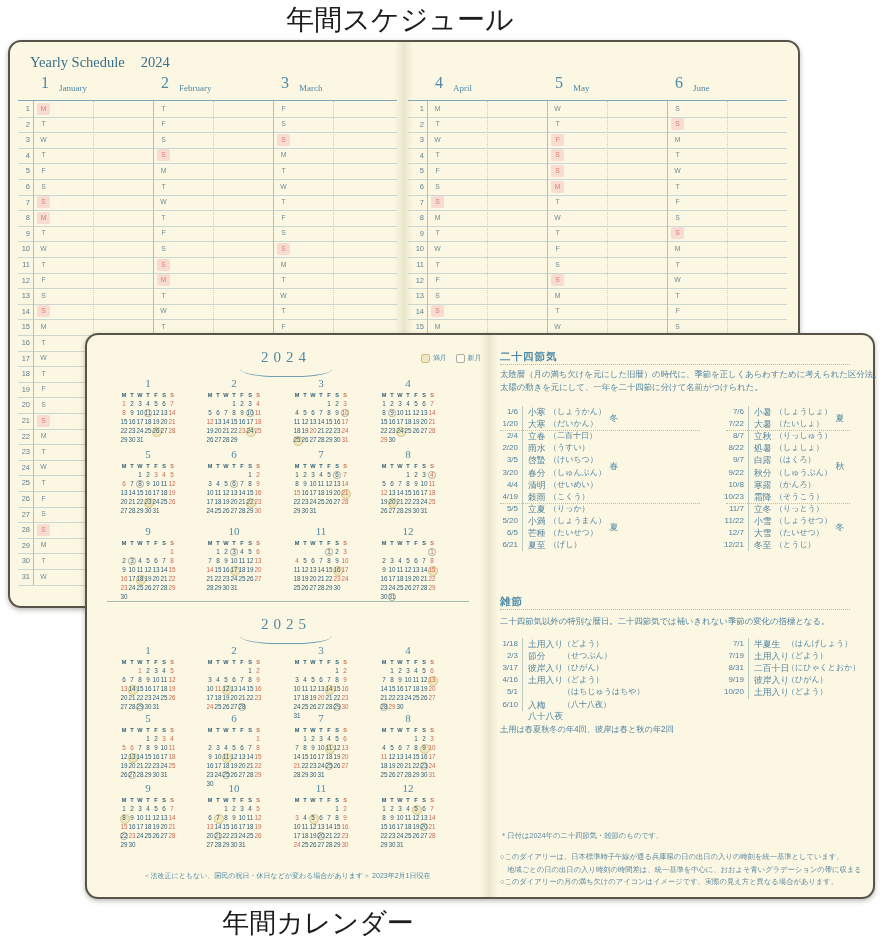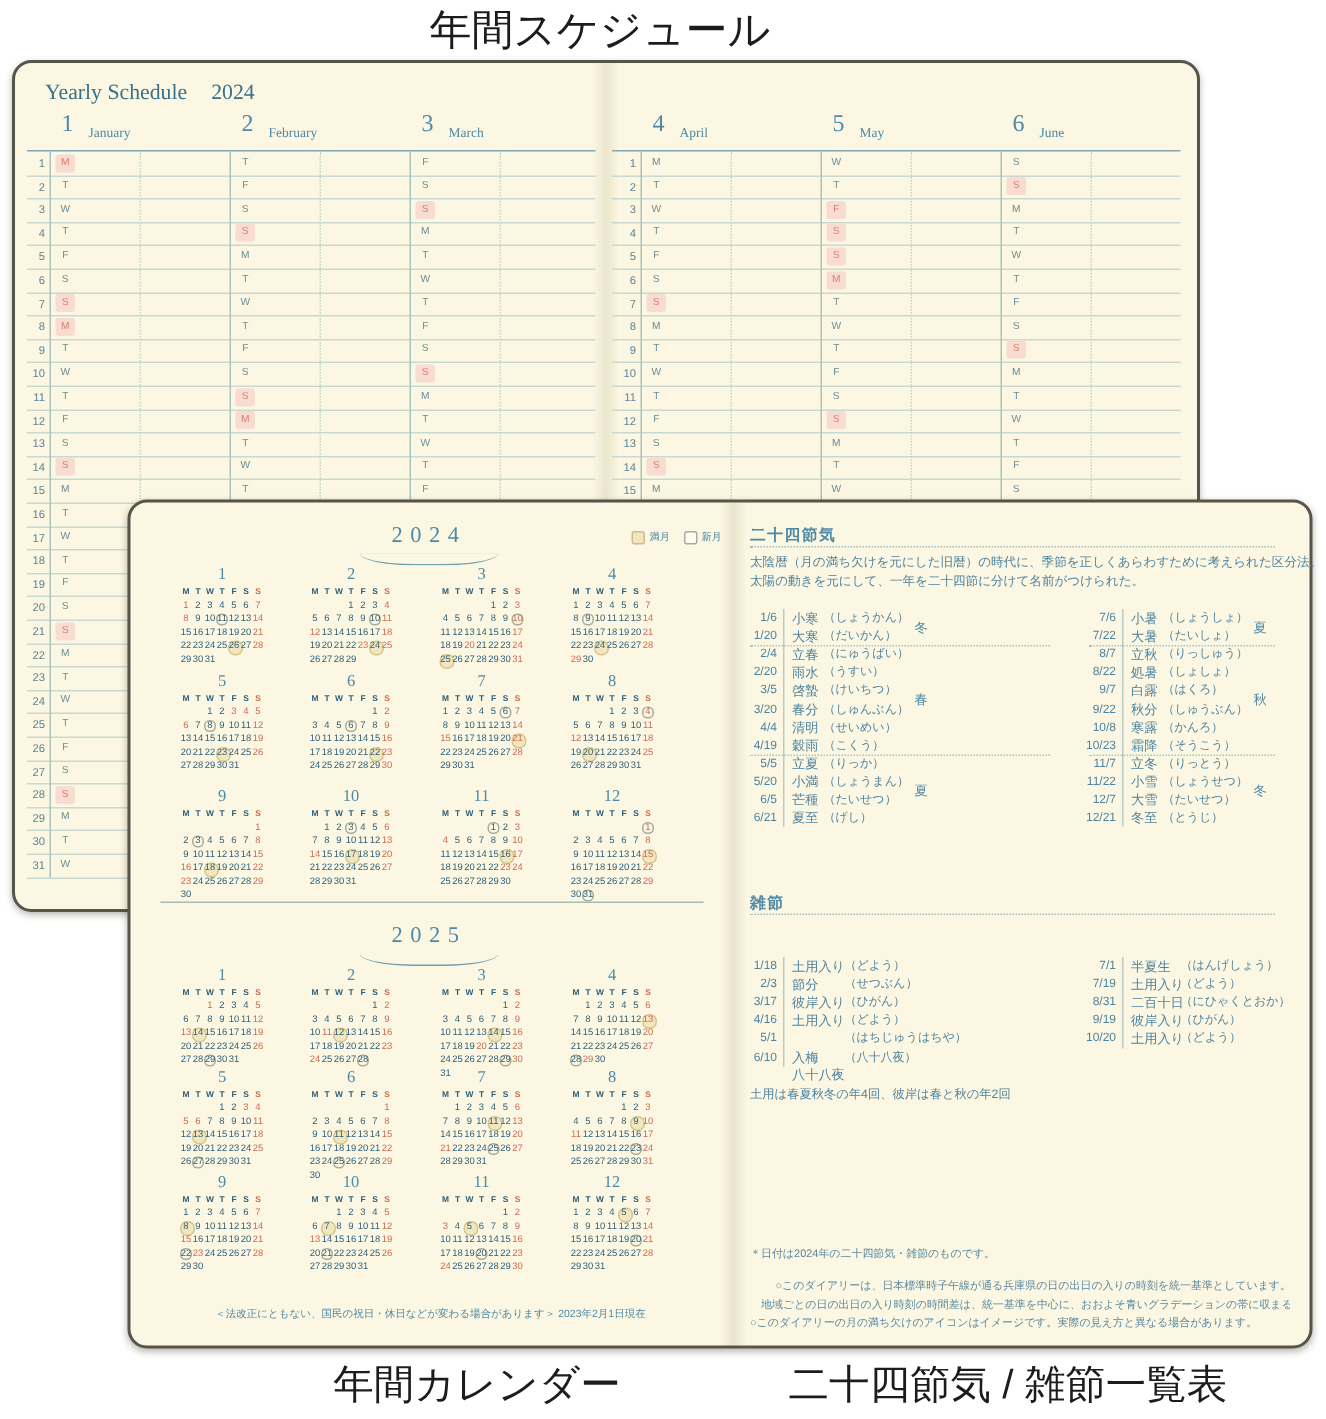--- a/index.html
+++ b/index.html
@@ -1356,21 +1356,21 @@
       <div style="position: absolute; left: 435px; top: 71px; width: 1px; height: 145.2px; background: rgb(181, 203, 195);"></div>
       <div style="position: absolute; left: 661px; top: 71px; width: 1px; height: 145.2px; background: rgb(181, 203, 195);"></div>
       <div style="position: absolute; left: 403px; top: 71px; width: 28px; height: 12.1px; line-height: 12.1px; text-align: right; font-size: 8px; color: rgb(79, 132, 160);">1/6</div>
       <div style="position: absolute; left: 441px; top: 71px; height: 12.1px; line-height: 12.1px; font-size: 8.8px; color: rgb(79, 132, 160);">小寒</div>
       <div style="position: absolute; left: 462px; top: 71px; height: 12.1px; line-height: 12.1px; font-size: 8px; color: rgb(79, 132, 160);">（しょうかん）</div>
       <div style="position: absolute; left: 403px; top: 83.1px; width: 28px; height: 12.1px; line-height: 12.1px; text-align: right; font-size: 8px; color: rgb(79, 132, 160);">1/20</div>
       <div style="position: absolute; left: 441px; top: 83.1px; height: 12.1px; line-height: 12.1px; font-size: 8.8px; color: rgb(79, 132, 160);">大寒</div>
       <div style="position: absolute; left: 462px; top: 83.1px; height: 12.1px; line-height: 12.1px; font-size: 8px; color: rgb(79, 132, 160);">（だいかん）</div>
       <div style="position: absolute; left: 403px; top: 95.2px; width: 28px; height: 12.1px; line-height: 12.1px; text-align: right; font-size: 8px; color: rgb(79, 132, 160);">2/4</div>
       <div style="position: absolute; left: 441px; top: 95.2px; height: 12.1px; line-height: 12.1px; font-size: 8.8px; color: rgb(79, 132, 160);">立春</div>
-      <div style="position: absolute; left: 462px; top: 95.2px; height: 12.1px; line-height: 12.1px; font-size: 8px; color: rgb(79, 132, 160);">（にゅうばい）</div>
+      <div style="position: absolute; left: 462px; top: 95.2px; height: 12.1px; line-height: 12.1px; font-size: 8px; color: rgb(79, 132, 160);">（二百十日）</div>
       <div style="position: absolute; left: 403px; top: 107.3px; width: 28px; height: 12.1px; line-height: 12.1px; text-align: right; font-size: 8px; color: rgb(79, 132, 160);">2/20</div>
       <div style="position: absolute; left: 441px; top: 107.3px; height: 12.1px; line-height: 12.1px; font-size: 8.8px; color: rgb(79, 132, 160);">雨水</div>
       <div style="position: absolute; left: 462px; top: 107.3px; height: 12.1px; line-height: 12.1px; font-size: 8px; color: rgb(79, 132, 160);">（うすい）</div>
       <div style="position: absolute; left: 403px; top: 119.4px; width: 28px; height: 12.1px; line-height: 12.1px; text-align: right; font-size: 8px; color: rgb(79, 132, 160);">3/5</div>
       <div style="position: absolute; left: 441px; top: 119.4px; height: 12.1px; line-height: 12.1px; font-size: 8.8px; color: rgb(79, 132, 160);">啓蟄</div>
       <div style="position: absolute; left: 462px; top: 119.4px; height: 12.1px; line-height: 12.1px; font-size: 8px; color: rgb(79, 132, 160);">（けいちつ）</div>
       <div style="position: absolute; left: 403px; top: 131.5px; width: 28px; height: 12.1px; line-height: 12.1px; text-align: right; font-size: 8px; color: rgb(79, 132, 160);">3/20</div>
       <div style="position: absolute; left: 441px; top: 131.5px; height: 12.1px; line-height: 12.1px; font-size: 8.8px; color: rgb(79, 132, 160);">春分</div>
       <div style="position: absolute; left: 462px; top: 131.5px; height: 12.1px; line-height: 12.1px; font-size: 8px; color: rgb(79, 132, 160);">（しゅんぶん）</div>
       <div style="position: absolute; left: 403px; top: 143.6px; width: 28px; height: 12.1px; line-height: 12.1px; text-align: right; font-size: 8px; color: rgb(79, 132, 160);">4/4</div>
@@ -1432,20 +1432,21 @@
       <div style="position: absolute; left: 413px; top: 167.8px; width: 200px; height: 0px; border-top: 1px dotted rgb(169, 196, 188);"></div>
       <div style="position: absolute; left: 639px; top: 167.8px; width: 124px; height: 0px; border-top: 1px dotted rgb(169, 196, 188);"></div>
       <div style="position: absolute; left: 521px; top: 77.05px; width: 12px; height: 12.1px; line-height: 12.1px; text-align: center; font-size: 8.8px; color: rgb(78, 138, 166);">冬</div>
       <div style="position: absolute; left: 521px; top: 125.45px; width: 12px; height: 12.1px; line-height: 12.1px; text-align: center; font-size: 8.8px; color: rgb(78, 138, 166);">春</div>
       <div style="position: absolute; left: 521px; top: 185.95px; width: 12px; height: 12.1px; line-height: 12.1px; text-align: center; font-size: 8.8px; color: rgb(78, 138, 166);">夏</div>
       <div style="position: absolute; left: 747px; top: 77.05px; width: 12px; height: 12.1px; line-height: 12.1px; text-align: center; font-size: 8.8px; color: rgb(78, 138, 166);">夏</div>
       <div style="position: absolute; left: 747px; top: 125.45px; width: 12px; height: 12.1px; line-height: 12.1px; text-align: center; font-size: 8.8px; color: rgb(78, 138, 166);">秋</div>
       <div style="position: absolute; left: 747px; top: 185.95px; width: 12px; height: 12.1px; line-height: 12.1px; text-align: center; font-size: 8.8px; color: rgb(78, 138, 166);">冬</div>
       <div style="position: absolute; left: 413px; top: 260px; font-size: 10.5px; letter-spacing: 1px; color: rgb(78, 138, 166); font-weight: bold;">雑節</div>
       <div style="position: absolute; left: 413px; top: 274px; width: 350px; height: 0px; border-top: 1px dotted rgb(159, 190, 182);"></div>
+      <div style="position: absolute; left: 413px; top: 281px; font-size: 8.4px; color: rgb(79, 132, 160); white-space: nowrap;">二十四節気以外の特別な暦日。二十四節気では補いきれない季節の変化の指標となる。</div>
       <div style="position: absolute; left: 435px; top: 303px; width: 1px; height: 72.6px; background: rgb(181, 203, 195);"></div>
       <div style="position: absolute; left: 661px; top: 303px; width: 1px; height: 60.5px; background: rgb(181, 203, 195);"></div>
       <div style="position: absolute; left: 403px; top: 303px; width: 28px; height: 12.1px; line-height: 12.1px; text-align: right; font-size: 8px; color: rgb(79, 132, 160);">1/18</div>
       <div style="position: absolute; left: 441px; top: 303px; height: 12.1px; line-height: 12.1px; font-size: 8.8px; color: rgb(79, 132, 160);">土用入り</div>
       <div style="position: absolute; left: 476px; top: 303px; height: 12.1px; line-height: 12.1px; font-size: 8px; color: rgb(79, 132, 160);">（どよう）</div>
       <div style="position: absolute; left: 403px; top: 315.1px; width: 28px; height: 12.1px; line-height: 12.1px; text-align: right; font-size: 8px; color: rgb(79, 132, 160);">2/3</div>
       <div style="position: absolute; left: 441px; top: 315.1px; height: 12.1px; line-height: 12.1px; font-size: 8.8px; color: rgb(79, 132, 160);">節分</div>
       <div style="position: absolute; left: 476px; top: 315.1px; height: 12.1px; line-height: 12.1px; font-size: 8px; color: rgb(79, 132, 160);">（せつぶん）</div>
       <div style="position: absolute; left: 403px; top: 327.2px; width: 28px; height: 12.1px; line-height: 12.1px; text-align: right; font-size: 8px; color: rgb(79, 132, 160);">3/17</div>
       <div style="position: absolute; left: 441px; top: 327.2px; height: 12.1px; line-height: 12.1px; font-size: 8.8px; color: rgb(79, 132, 160);">彼岸入り</div>
@@ -1469,20 +1470,19 @@
       <div style="position: absolute; left: 667px; top: 327.2px; height: 12.1px; line-height: 12.1px; font-size: 8.8px; color: rgb(79, 132, 160);">二百十日</div>
       <div style="position: absolute; left: 700px; top: 327.2px; height: 12.1px; line-height: 12.1px; font-size: 8px; color: rgb(79, 132, 160);">（にひゃくとおか）</div>
       <div style="position: absolute; left: 629px; top: 339.3px; width: 28px; height: 12.1px; line-height: 12.1px; text-align: right; font-size: 8px; color: rgb(79, 132, 160);">9/19</div>
       <div style="position: absolute; left: 667px; top: 339.3px; height: 12.1px; line-height: 12.1px; font-size: 8.8px; color: rgb(79, 132, 160);">彼岸入り</div>
       <div style="position: absolute; left: 700px; top: 339.3px; height: 12.1px; line-height: 12.1px; font-size: 8px; color: rgb(79, 132, 160);">（ひがん）</div>
       <div style="position: absolute; left: 629px; top: 351.4px; width: 28px; height: 12.1px; line-height: 12.1px; text-align: right; font-size: 8px; color: rgb(79, 132, 160);">10/20</div>
       <div style="position: absolute; left: 667px; top: 351.4px; height: 12.1px; line-height: 12.1px; font-size: 8.8px; color: rgb(79, 132, 160);">土用入り</div>
       <div style="position: absolute; left: 700px; top: 351.4px; height: 12.1px; line-height: 12.1px; font-size: 8px; color: rgb(79, 132, 160);">（どよう）</div>
       <div style="position: absolute; left: 413px; top: 389px; font-size: 8.2px; color: rgb(79, 132, 160); white-space: nowrap;">土用は春夏秋冬の年4回、彼岸は春と秋の年2回</div>
       <div style="position: absolute; left: 413px; top: 496px; width: 360px; font-size: 7.3px; color: rgb(91, 136, 160); white-space: nowrap; overflow: hidden;">＊日付は2024年の二十四節気・雑節のものです。</div>
-      <div style="position: absolute; left: 413px; top: 517px; width: 360px; font-size: 7.3px; color: rgb(91, 136, 160); white-space: nowrap; overflow: hidden; margin-left: 17px;">○このダイアリーは、日本標準時子午線が通る兵庫県の日の出日の入りの時刻を統一基準としています。</div>
+      <div style="position: absolute; left: 413px; top: 517px; width: 360px; font-size: 7.3px; color: rgb(91, 136, 160); white-space: nowrap; overflow: hidden;">○このダイアリーは、日本標準時子午線が通る兵庫県の日の出日の入りの時刻を統一基準としています。</div>
       <div style="position: absolute; left: 413px; top: 529.5px; width: 360px; font-size: 7.3px; color: rgb(91, 136, 160); white-space: nowrap; overflow: hidden;">　地域ごとの日の出日の入り時刻の時間差は、統一基準を中心に、おおよそ青いグラデーションの帯に収まるように表現しています。</div>
       <div style="position: absolute; left: 413px; top: 542px; width: 360px; font-size: 7.3px; color: rgb(91, 136, 160); white-space: nowrap; overflow: hidden;">○このダイアリーの月の満ち欠けのアイコンはイメージです。実際の見え方と異なる場合があります。</div>
     </div>
 
   <div class="caption" style="left:318px;top:905px;font-size:27px;">年間カレンダー</div>
-  <div class="caption" style="left:672px;top:905px;font-size:27px;">二十四節気 / 雑節一覧表</div>
 </div>
 
 </body></html>

